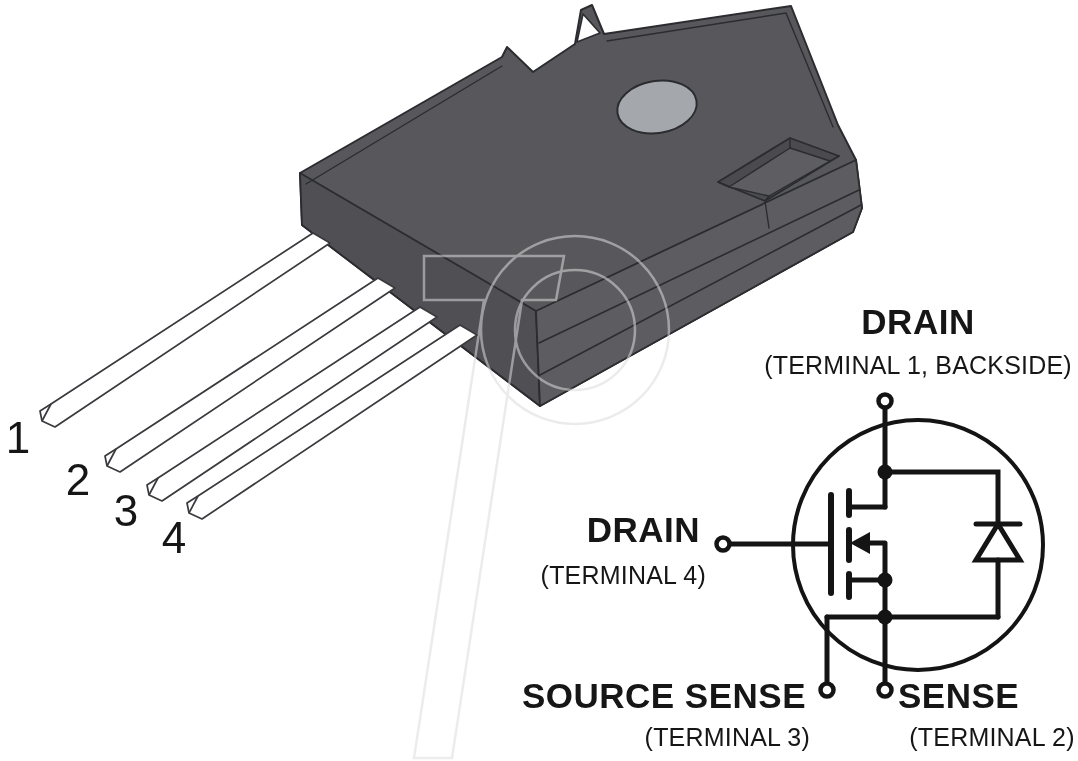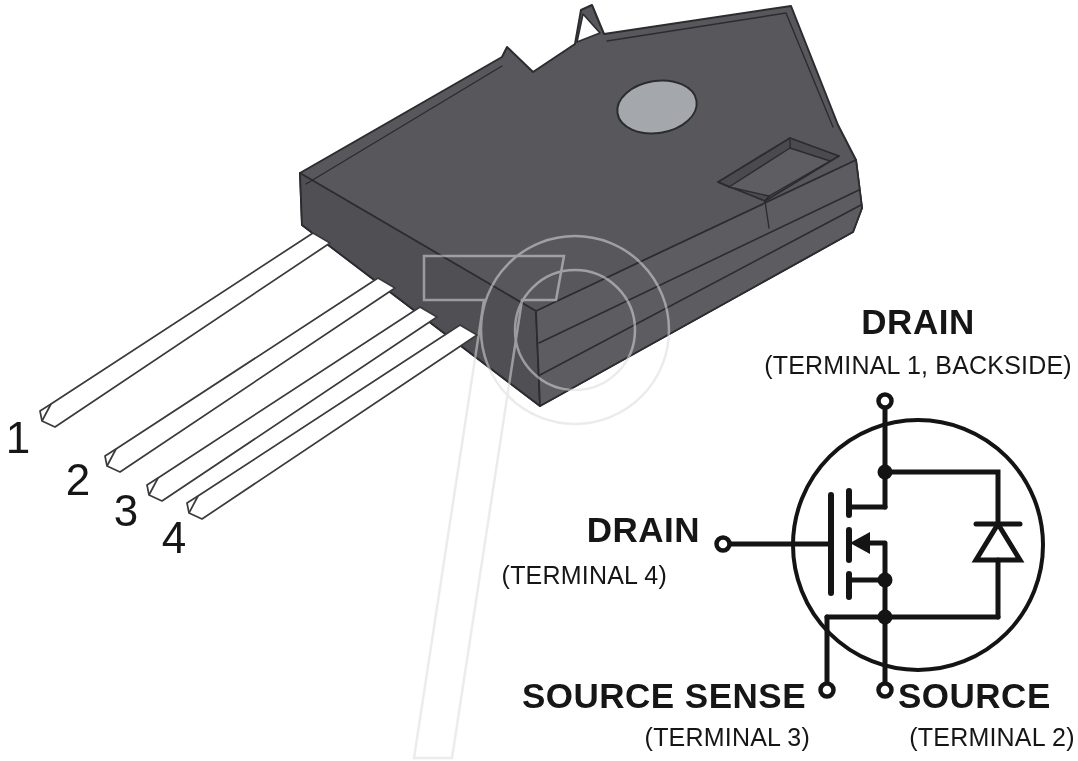--- a/index.html
+++ b/index.html
@@ -13,21 +13,21 @@
   }
   .stage svg{position:absolute;left:0;top:0;}
   .lbl{position:absolute;line-height:1.05;white-space:nowrap;}
   .lbl-main{font-size:35px;font-weight:600;letter-spacing:0.5px;}
   .lbl-sub{font-size:25px;font-weight:400;letter-spacing:0.2px;}
   .pin-num{position:absolute;font-size:44px;font-weight:400;width:40px;text-align:center;line-height:1;}
 
   #lbl-drain-title   {left:738px;top:304px;width:360px;text-align:center;}
   #lbl-drain-sub     {left:728px;top:352px;width:380px;text-align:center;}
   #lbl-gate-title    {left:460px;top:512px;width:240px;text-align:right;}
-  #lbl-gate-sub      {left:427px;top:562px;width:240px;text-align:right;}
+  #lbl-gate-sub      {left:466px;top:562px;width:240px;text-align:right;}
   #lbl-ss-title      {left:450px;top:678px;width:356px;text-align:right;}
   #lbl-ss-sub        {left:560px;top:724px;width:250px;text-align:right;}
   #lbl-source-title  {left:898px;top:678px;width:180px;text-align:left;}
   #lbl-source-sub    {left:903px;top:724px;width:178px;text-align:center;}
 
   #pin-num-1{left:-2px;top:416px;}
   #pin-num-2{left:58px;top:458px;}
   #pin-num-3{left:106px;top:489px;}
   #pin-num-4{left:154px;top:516px;}
 </style>
@@ -129,21 +129,21 @@
 
   <div class="lbl lbl-main" id="lbl-drain-title">DRAIN</div>
   <div class="lbl lbl-sub" id="lbl-drain-sub">(TERMINAL 1, BACKSIDE)</div>
 
   <div class="lbl lbl-main" id="lbl-gate-title">DRAIN</div>
   <div class="lbl lbl-sub" id="lbl-gate-sub">(TERMINAL 4)</div>
 
   <div class="lbl lbl-main" id="lbl-ss-title">SOURCE SENSE</div>
   <div class="lbl lbl-sub" id="lbl-ss-sub">(TERMINAL 3)</div>
 
-  <div class="lbl lbl-main" id="lbl-source-title">SOURCE</div>
+  <div class="lbl lbl-main" id="lbl-source-title">SENSE</div>
   <div class="lbl lbl-sub" id="lbl-source-sub">(TERMINAL 2)</div>
 
   <div class="pin-num" id="pin-num-1">1</div>
   <div class="pin-num" id="pin-num-2">2</div>
   <div class="pin-num" id="pin-num-3">3</div>
   <div class="pin-num" id="pin-num-4">4</div>
 
 </div>
 
 </body></html>

